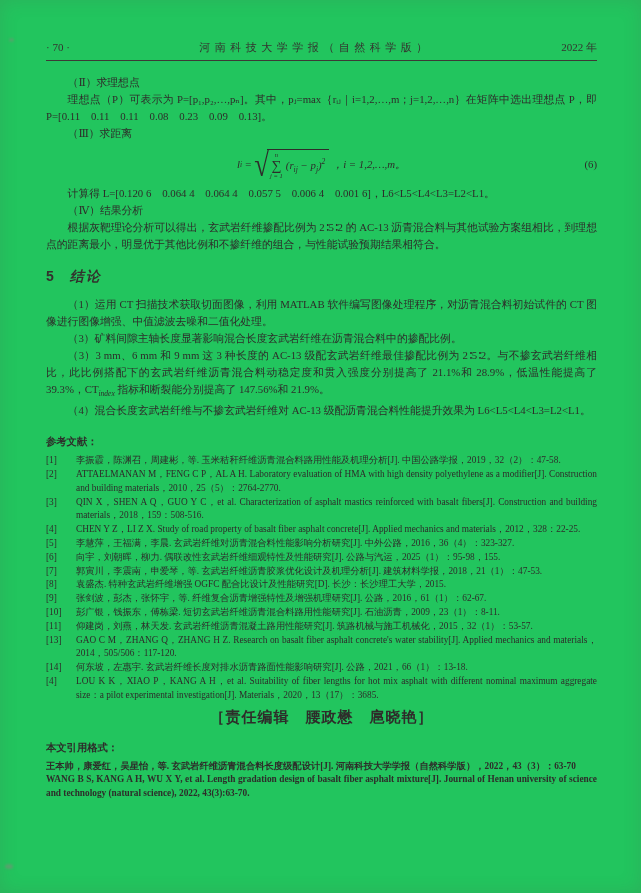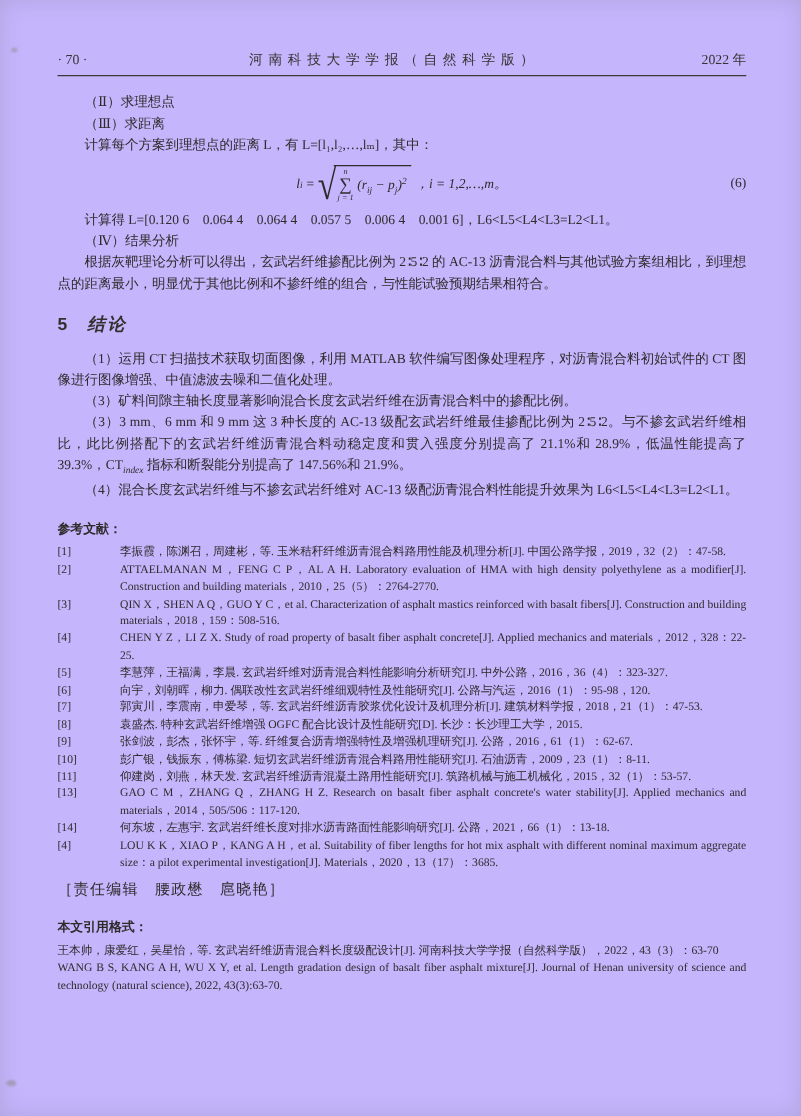--- a/index.html
+++ b/index.html
@@ -3,21 +3,21 @@
 <meta charset="utf-8">
 <style>
   html,body{margin:0;padding:0;}
   body{
     width:641px;height:893px;
     background:#edecea;
     font-family:"Liberation Serif","DejaVu Serif",serif;
   }
   .page{
     position:relative;width:641px;height:893px;overflow:hidden;
-    background:#c4b5fd;color:#2e2c2a;
+    background:#22c55e;color:#2e2c2a;
     box-shadow:inset 0 0 18px rgba(90,85,75,.18);
   }
   .scan-mark{position:absolute;background:#8a857c;border-radius:50%;filter:blur(1px);}
   .scan-mark-top{left:9px;top:38px;width:5px;height:4px;opacity:.45;}
   .scan-mark-bottom{left:5px;top:864px;width:8px;height:5px;opacity:.5;}
 
   .header{
     position:absolute;top:40px;left:46px;right:44px;
     display:flex;justify-content:space-between;align-items:baseline;
     font-size:11px;color:#35332f;
@@ -60,49 +60,49 @@
   .section-number{margin-right:16px;}
   .section-title{letter-spacing:2px;font-style:italic;}
 
   .refs-heading,.cite-heading{
     font-family:"Liberation Sans","DejaVu Sans",sans-serif;
     font-weight:bold;font-size:10.3px;margin:14px 0 4px;text-indent:0;
   }
   .ref-list{list-style:none;margin:0;padding:0;font-size:9.3px;line-height:13.8px;}
   .ref-item{display:flex;}
   .ref-num{width:30px;flex:0 0 30px;}
-  .ref-text{flex:1;text-align:justify;margin-left:20px;}
+  .ref-text{flex:1;text-align:justify;}
 
   .editors-note{
-    margin:5px 0 0;text-indent:0;text-align:left;
+    margin:5px 0 0;text-indent:0;text-align:center;
     font-family:"Liberation Sans","DejaVu Sans",sans-serif;
-    font-weight:normal;font-size:12px;letter-spacing:1px;
+    font-weight:bold;font-size:15px;letter-spacing:1px;
   }
 
-  .cite-line{margin:0;text-indent:0;font-size:9.3px;line-height:13.8px;text-align:justify;}
+  .cite-line{margin:0;text-indent:0;font-size:9.3px;line-height:13.8px;text-align:justify;font-weight:bold;}
 </style>
 </head>
 <body>
 
 <div class="page">
   <div class="scan-mark scan-mark-top"></div>
   <div class="scan-mark scan-mark-bottom"></div>
 
   <header class="header">
     <span>· 70 ·</span>
     <span class="journal-title">河南科技大学学报（自然科学版）</span>
     <span>2022 年</span>
   </header>
   <div class="header-rule"></div>
 
   <main class="content">
 
     <p class="step">（Ⅱ）求理想点</p>
+    <p class="para">理想点（P）可表示为 P=[p₁,p₂,…,pₙ]。其中，pⱼ=max｛rᵢⱼ｜i=1,2,…,m；j=1,2,…,n｝在矩阵中选出理想点 P，即 P=[0.11　0.11　0.11　0.08　0.23　0.09　0.13]。</p>
     <p class="step">（Ⅲ）求距离</p>
-    <p class="para">计算每个方案到理想点的距离 L，有 L=[l₁,l₂,…,lₘ]，其中：</p>
 
     <div class="equation-row">
       <span class="eq-body">
         <span class="eq-var">l</span>
           <sub class="eq-sub">i</sub>
         <span class="eq-equals">=</span>
         <span class="sqrt-sign">√</span>
         <span class="sqrt-body">
           <span class="sigma-block">
             <span class="sigma-top">n</span>
@@ -144,21 +144,21 @@
       <li class="ref-item">
           <span class="ref-num">[4]</span>
           <span class="ref-text">CHEN Y Z，LI Z X. Study of road property of basalt fiber asphalt concrete[J]. Applied mechanics and materials，2012，328：22-25.</span>
         </li>
       <li class="ref-item">
           <span class="ref-num">[5]</span>
           <span class="ref-text">李慧萍，王福满，李晨. 玄武岩纤维对沥青混合料性能影响分析研究[J]. 中外公路，2016，36（4）：323-327.</span>
         </li>
       <li class="ref-item">
           <span class="ref-num">[6]</span>
-          <span class="ref-text">向宇，刘朝晖，柳力. 偶联改性玄武岩纤维细观特性及性能研究[J]. 公路与汽运，2016（1）：95-98，120.</span>
+          <span class="ref-text">向宇，刘朝晖，柳力. 偶联改性玄武岩纤维细观特性及性能研究[J]. 公路与汽运，2025（1）：95-98，155.</span>
         </li>
       <li class="ref-item">
           <span class="ref-num">[7]</span>
           <span class="ref-text">郭寅川，李震南，申爱琴，等. 玄武岩纤维沥青胶浆优化设计及机理分析[J]. 建筑材料学报，2018，21（1）：47-53.</span>
         </li>
       <li class="ref-item">
           <span class="ref-num">[8]</span>
           <span class="ref-text">袁盛杰. 特种玄武岩纤维增强 OGFC 配合比设计及性能研究[D]. 长沙：长沙理工大学，2015.</span>
         </li>
       <li class="ref-item">

